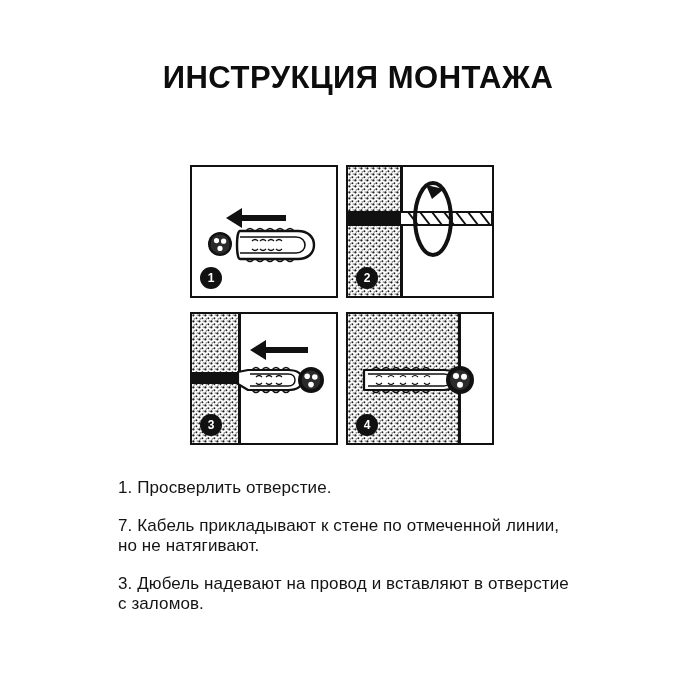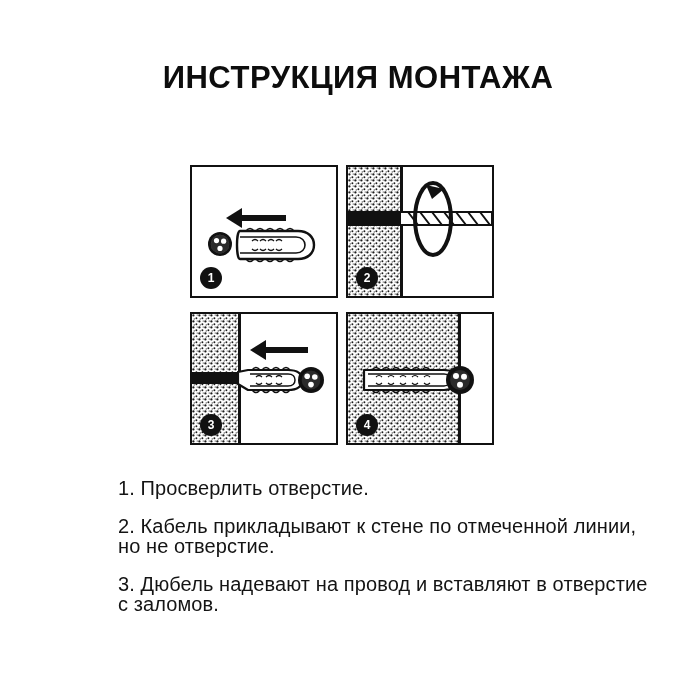--- a/index.html
+++ b/index.html
@@ -85,21 +85,21 @@
 
   
   .instructions {
     position: absolute;
     left: 118px;
     top: 478px;
     width: 500px;
   }
   .instr {
     font-family: "Liberation Sans", sans-serif;
-    font-size: 20px;
+    font-size: 17px;
     line-height: 20px;
     color: #141414;
     margin-bottom: 18px;
     letter-spacing: 0.1px;
   }
   .instr .ln { display: block; white-space: pre; }
 </style>
 </head>
 <body>
 
@@ -238,22 +238,22 @@
       <div class="badge">4</div>
     </div>
 
   </div>
 
   <div class="instructions">
     <div class="instr">
       <span class="ln">1. Просверлить отверстие.</span>
     </div>
     <div class="instr">
-      <span class="ln">2. Кабель прикладывают к стене по отмеченной линии,</span>
-      <span class="ln">но не отверстие.</span>
+      <span class="ln">7. Кабель прикладывают к стене по отмеченной линии,</span>
+      <span class="ln">но не натягивают.</span>
     </div>
     <div class="instr">
       <span class="ln">3. Дюбель надевают на провод и вставляют в отверстие</span>
       <span class="ln">с заломов.</span>
     </div>
   </div>
 
 </div>
 
 </body></html>

